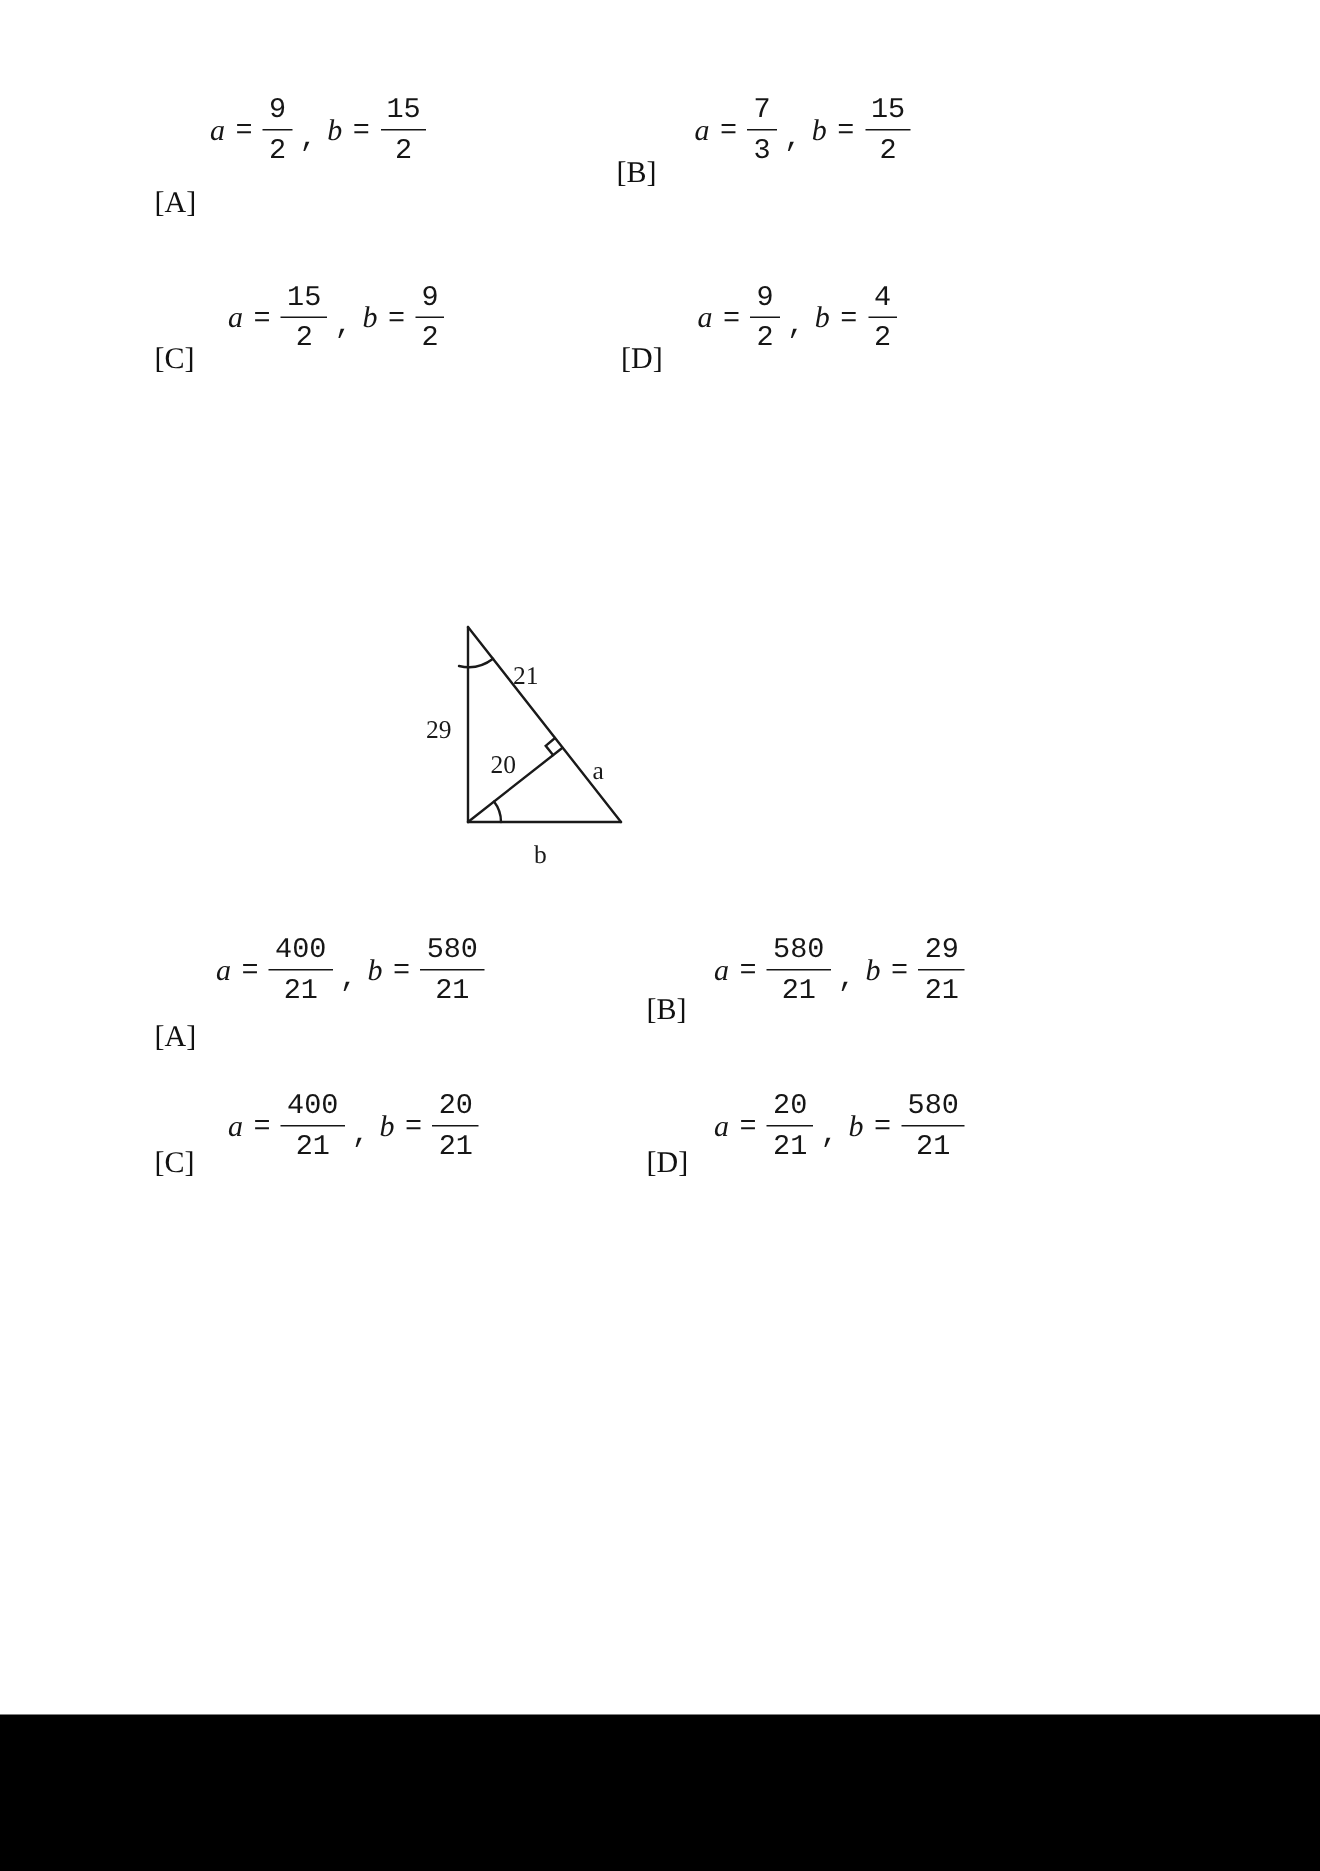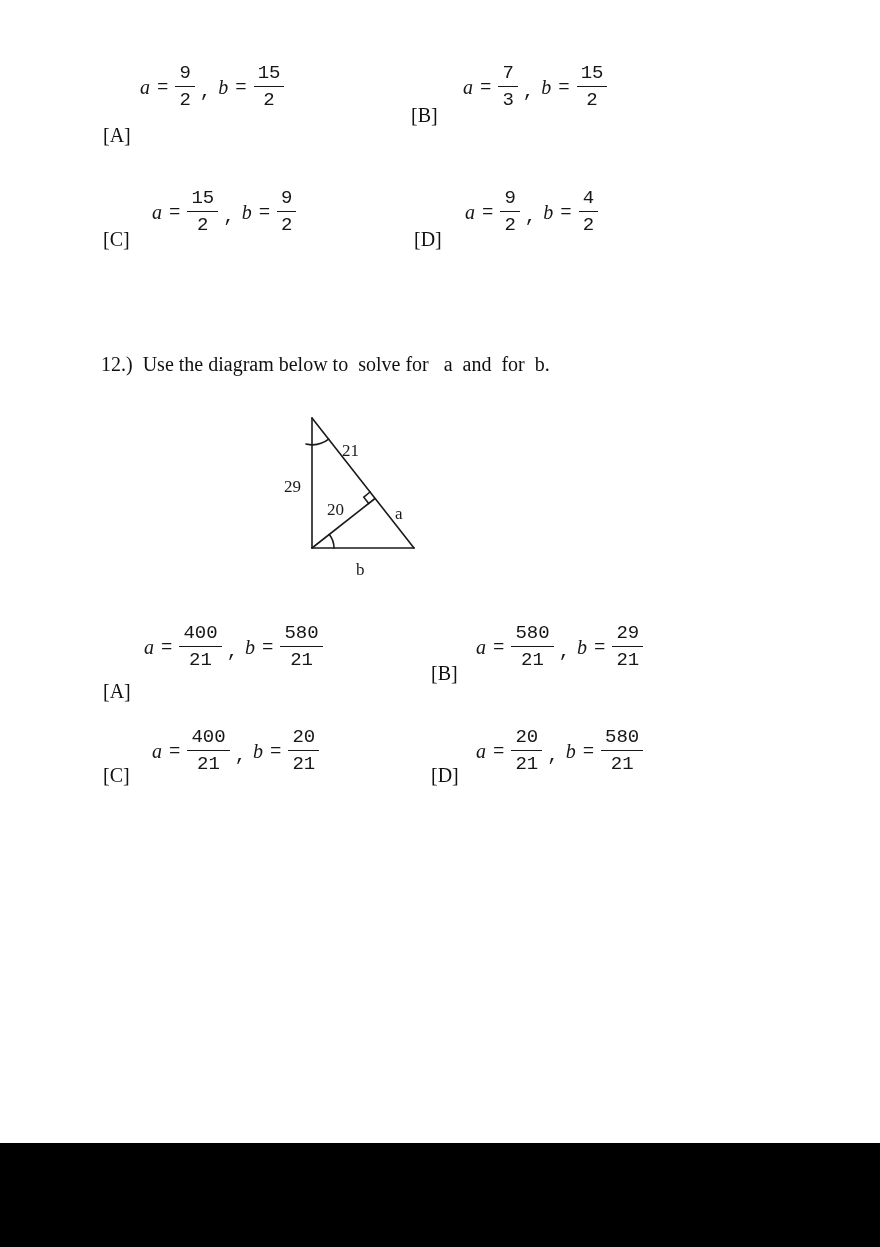--- a/index.html
+++ b/index.html
@@ -108,21 +108,20 @@
     <span class="mcomma">,</span>
     <span class="mvar">b</span>
     <span class="meq">=</span>
     <span class="frac">
         <span class="num">4</span>
         <span class="bar"></span>
         <span class="den">2</span>
       </span>
   </div>
 
-  <div class="question">12.)  Use the diagram below to  solve for   a  and  for  b.</div>
 
   <svg class="diagram" viewBox="278 403 155 185">
     <line x1="312" y1="418" x2="312" y2="548"></line>
     <line x1="312" y1="548" x2="414" y2="548"></line>
     <line x1="312" y1="418" x2="414" y2="548"></line>
     <line x1="312" y1="548" x2="375" y2="498.5"></line>
     <polyline points="370,492 363.8,497.2 368.7,503.4"></polyline>
     <path d="M 306 444 A 27 27 0 0 0 328.7 439.2"></path>
     <path d="M 334 548 A 22 22 0 0 0 329.3 534.4"></path>
     <text x="342" y="456">21</text>

